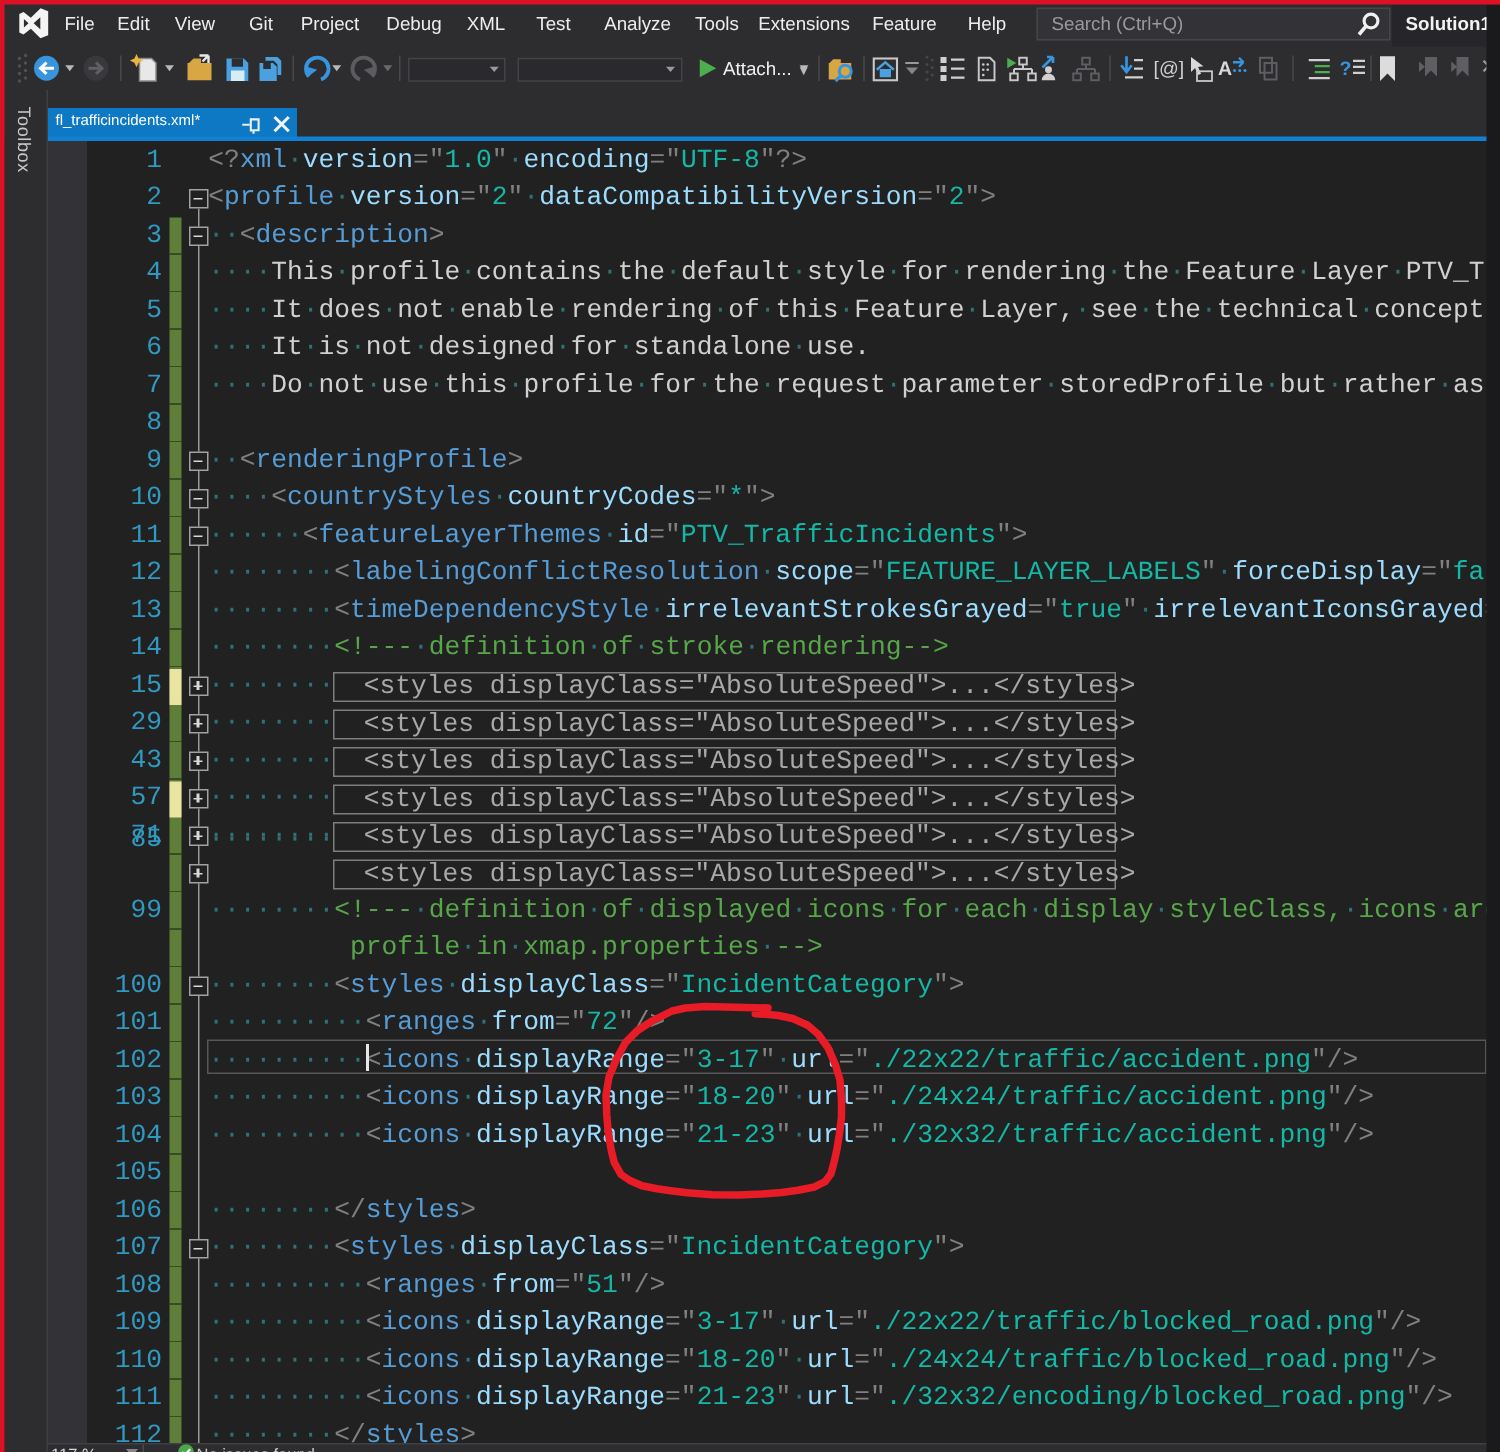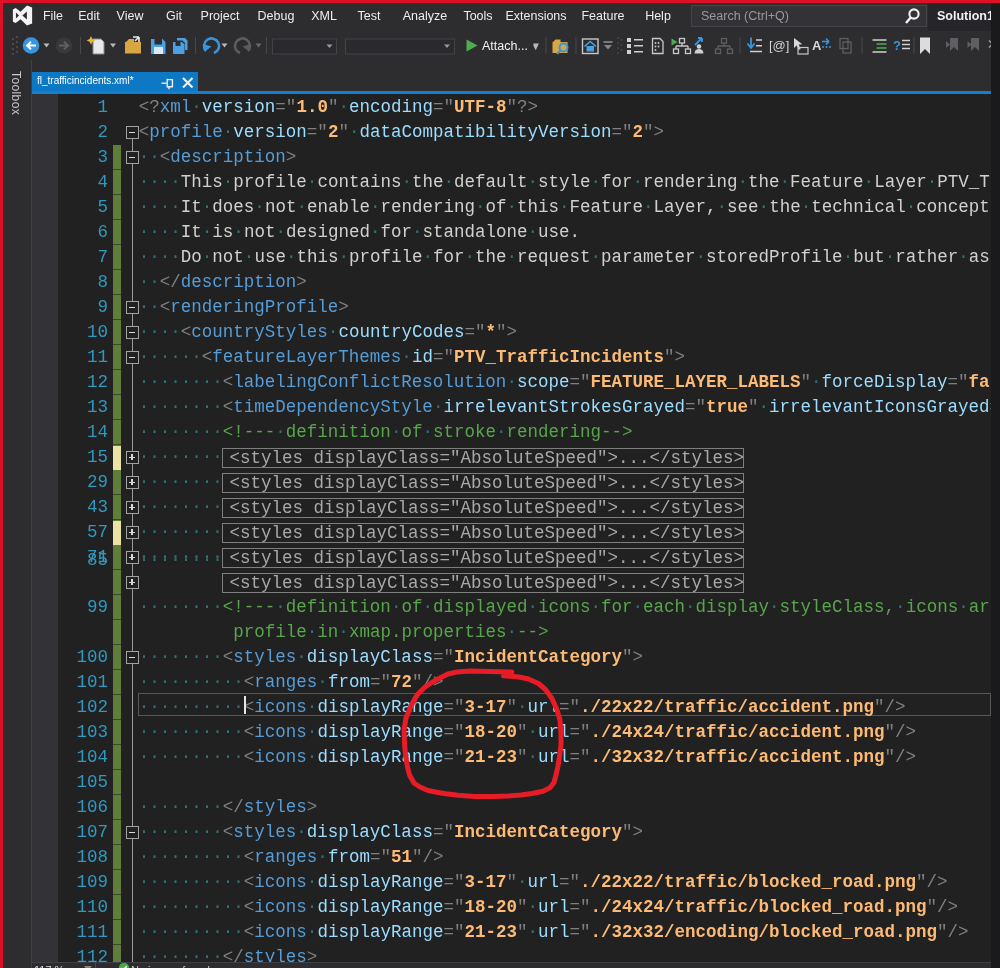--- a/index.html
+++ b/index.html
@@ -20,31 +20,31 @@
 .tab{position:absolute;left:32px;top:71.5px;width:166px;height:20px;background:#0d79c4}
 .tabt{position:absolute;left:5px;top:3px;font-size:10px;color:#fff;white-space:nowrap}
 .tabic{position:absolute;left:128px;top:3px}
 .bline{position:absolute;left:31.5px;top:91px;width:968.5px;height:2.6px;background:#1280d2}
 .ed{position:absolute;left:31.5px;top:93.5px;width:959px;height:868.5px;background:#212122;overflow:hidden}
 .imargin{position:absolute;left:0;top:0;width:26px;height:868.5px;background:#333337}
 .row{position:absolute;left:0;width:959px;height:25px;font:17.5px/25px "Liberation Mono",monospace}
 .num{position:absolute;left:0;top:0;width:76.5px;text-align:right;color:#3198bf}
 .code{position:absolute;left:107.3px;top:0;white-space:pre}
 i{font-style:normal}
-.d{color:#808080}.e{color:#569cd6}.a{color:#9cdcfe}.v{color:#fdba74;font-weight:bold}
+.d{color:#808080}.e{color:#569cd6}.a{color:#9cdcfe}.v{color:#14b8a6;font-weight:normal}
 .t{color:#d0d0d0}.c{color:#57a64a}.w{color:#2f7176}
 .gbar{position:absolute;left:81px;top:51.5px;width:8.5px;height:817px;background:#5f7e3a;
  background-image:repeating-linear-gradient(to bottom,transparent 0,transparent 23.8px,rgba(30,30,30,.55) 23.8px,rgba(30,30,30,.55) 25px)}
 .ybar{position:absolute;left:81px;width:8.5px;height:24px;background:#e9e4a1}
 .guide{position:absolute;left:100px;top:45.5px;width:1.2px;height:823px;background:#9a9a9a}
 .ob{position:absolute;left:94px;width:13px;height:13px;border:1px solid #a2a2a2;background:#212122;z-index:3}
 .ob .h{position:absolute;left:2.5px;top:5px;width:6px;height:1.4px;background:#d8d8d8}
 .ob .vv{position:absolute;left:4.8px;top:2.7px;width:1.4px;height:6px;background:#d8d8d8}
 .fold{position:absolute;left:190px;width:522px;height:19.5px;border:1px solid #7e7e7e;
- font:17.5px/18.5px "Liberation Mono",monospace;color:#a8a8a8;padding-left:7px;white-space:pre}
+ font:17.5px/18.5px "Liberation Mono",monospace;color:#a8a8a8;padding-left:20px;white-space:pre}
 .curln{position:absolute;left:106px;top:599.5px;width:853px;height:22.5px;border:1px solid #57575a}
 .caret{position:absolute;left:212.3px;top:602px;width:2px;height:18px;background:#e6e6e6}
 .ann{position:absolute;left:395px;top:660px;z-index:20}
 .bbar{position:absolute;left:31.5px;top:962px;width:968.5px;height:6px;background:#2d2d30;border-top:1px solid #3f3f46;z-index:10}
 .bz{position:absolute;left:34px;top:963.5px;font-size:11px;color:#d8d8d8;z-index:11}
 .bc1{position:absolute;left:82px;top:964px;z-index:11}
 .bsep{position:absolute;left:95px;top:963px;width:1px;height:5px;background:#4a4a4e;z-index:11}
 .bgc{position:absolute;left:118px;top:961.5px;z-index:11}
 .bni{position:absolute;left:131px;top:963.5px;font-size:11px;color:#c8c8c8;z-index:11}
 </style></head>
@@ -258,21 +258,20 @@
     <div class="row" style="top:126.5px">
       <span class="num">6</span>
       <span class="code"><i class="w">····</i><i class="t">It</i><i class="w">·</i><i class="t">is</i><i class="w">·</i><i class="t">not</i><i class="w">·</i><i class="t">designed</i><i class="w">·</i><i class="t">for</i><i class="w">·</i><i class="t">standalone</i><i class="w">·</i><i class="t">use.</i></span>
     </div>
     <div class="row" style="top:151.5px">
       <span class="num">7</span>
       <span class="code"><i class="w">····</i><i class="t">Do</i><i class="w">·</i><i class="t">not</i><i class="w">·</i><i class="t">use</i><i class="w">·</i><i class="t">this</i><i class="w">·</i><i class="t">profile</i><i class="w">·</i><i class="t">for</i><i class="w">·</i><i class="t">the</i><i class="w">·</i><i class="t">request</i><i class="w">·</i><i class="t">parameter</i><i class="w">·</i><i class="t">storedProfile</i><i class="w">·</i><i class="t">but</i><i class="w">·</i><i class="t">rather</i><i class="w">·</i><i class="t">as</i><i class="w">·</i></span>
     </div>
     <div class="row" style="top:176.5px">
       <span class="num">8</span>
-      <span class="code"><i class="w">··</i><i class="d">&lt;/</i><i class="e">description</i><i class="d">&gt;</i></span>
     </div>
     <div class="row" style="top:201.5px">
       <span class="num">9</span>
       <span class="code"><i class="w">··</i><i class="d">&lt;</i><i class="e">renderingProfile</i><i class="d">&gt;</i></span>
     </div>
     <div class="row" style="top:226.5px">
       <span class="num">10</span>
       <span class="code"><i class="w">····</i><i class="d">&lt;</i><i class="e">countryStyles</i><i class="w">·</i><i class="a">countryCodes</i><i class="d">="</i><i class="v">*</i><i class="d">"</i><i class="d">&gt;</i></span>
     </div>
     <div class="row" style="top:251.5px">

